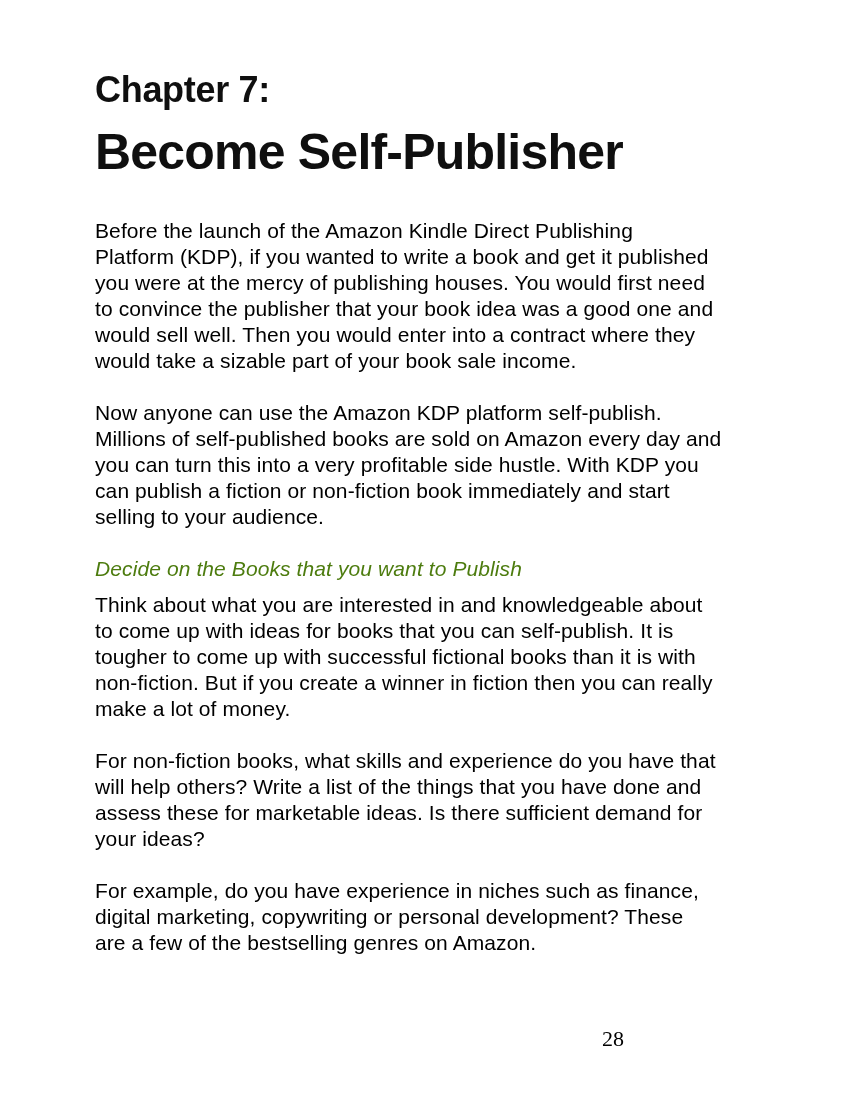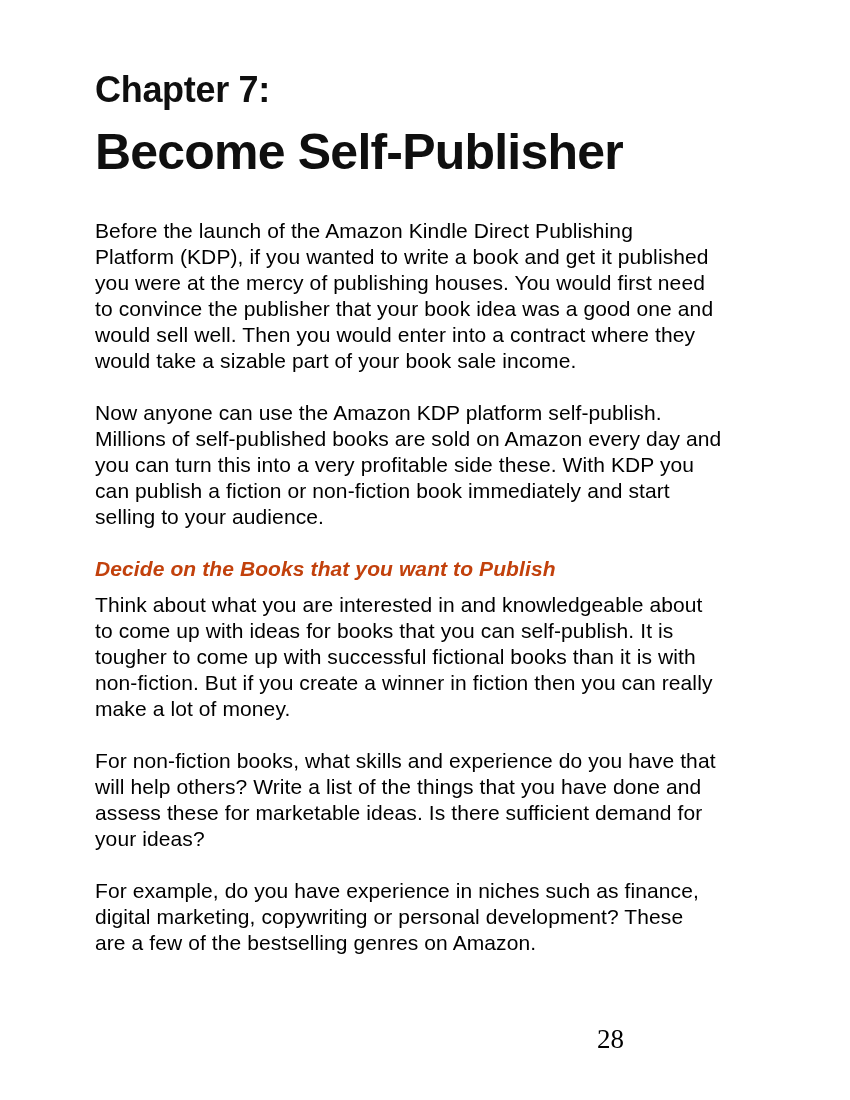--- a/index.html
+++ b/index.html
@@ -47,51 +47,51 @@
     font-size: 21px;
     line-height: 26px;
     letter-spacing: 0.1px;
     white-space: pre-line;
     color: #000000;
   }
   .subheading {
     margin: 0 0 10px 0;
     font-size: 21px;
     line-height: 26px;
-    font-weight: bold;
+    font-weight: normal;
     font-style: italic;
     letter-spacing: 0.1px;
-    color: #c2410c;
+    color: #4d7c0f;
   }
   .page-number {
     position: absolute;
     top: 1027px;
     right: 94px;
     font-family: "Liberation Serif", serif;
-    font-size: 27px;
+    font-size: 22px;
     line-height: 24px;
     color: #000000;
   }
 </style>
 </head>
 <body>
 
 <div class="page">
   <main class="content">
     <h2 class="kicker">Chapter 7:</h2>
     <h1 class="title">Become Self-Publisher</h1>
     <p class="para">Before the launch of the Amazon Kindle Direct Publishing
 Platform (KDP), if you wanted to write a book and get it published
 you were at the mercy of publishing houses. You would first need
 to convince the publisher that your book idea was a good one and
 would sell well. Then you would enter into a contract where they
 would take a sizable part of your book sale income.</p>
     <p class="para">Now anyone can use the Amazon KDP platform self-publish.
 Millions of self-published books are sold on Amazon every day and
-you can turn this into a very profitable side these. With KDP you
+you can turn this into a very profitable side hustle. With KDP you
 can publish a fiction or non-fiction book immediately and start
 selling to your audience.</p>
     <h3 class="subheading">Decide on the Books that you want to Publish</h3>
     <p class="para">Think about what you are interested in and knowledgeable about
 to come up with ideas for books that you can self-publish. It is
 tougher to come up with successful fictional books than it is with
 non-fiction. But if you create a winner in fiction then you can really
 make a lot of money.</p>
     <p class="para">For non-fiction books, what skills and experience do you have that
 will help others? Write a list of the things that you have done and

